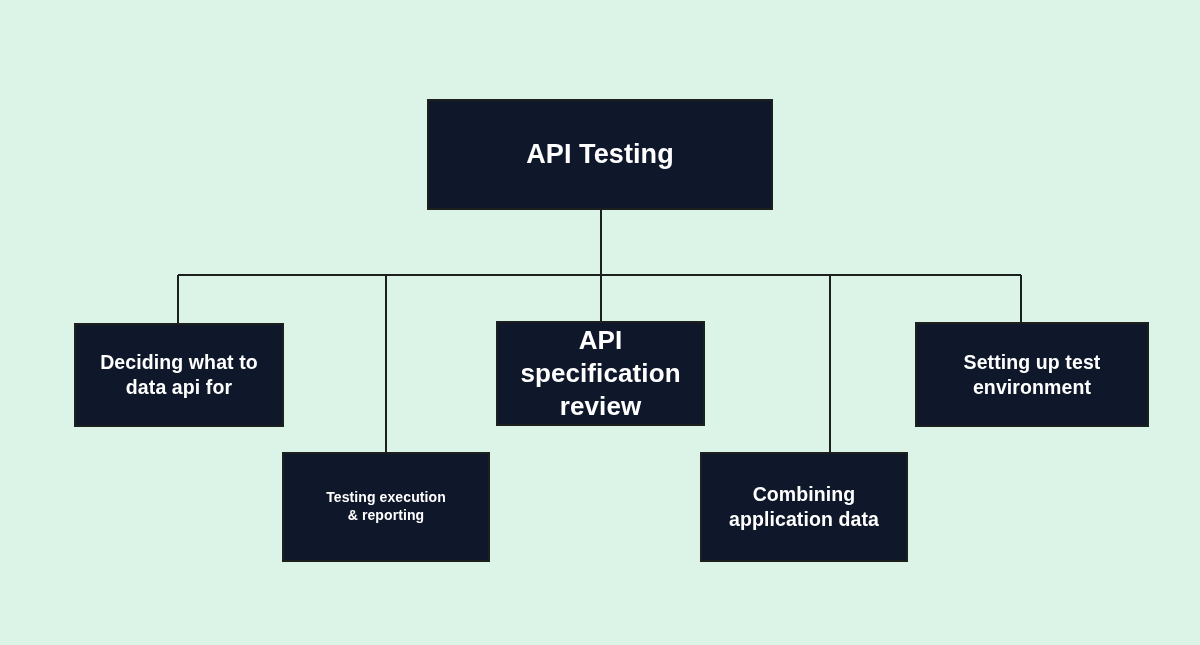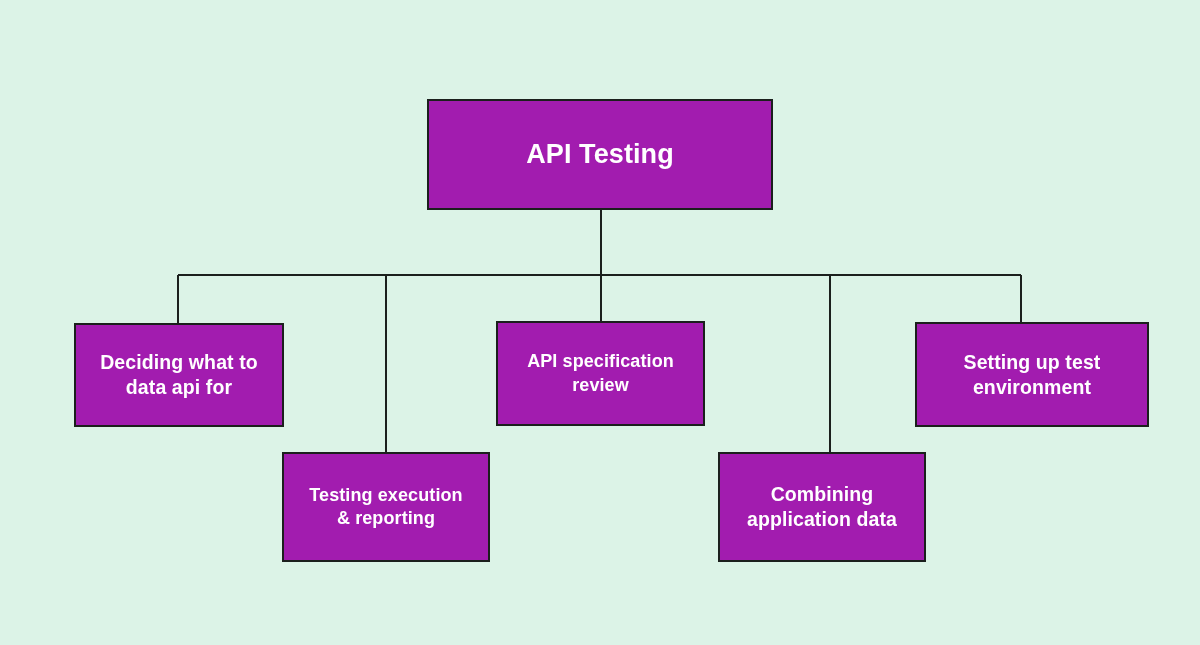--- a/index.html
+++ b/index.html
@@ -21,21 +21,21 @@
   #connector-layer {
     position: absolute;
     left: 0;
     top: 0;
     width: 1200px;
     height: 645px;
   }
   .node {
     position: absolute;
     box-sizing: border-box;
-    background: #a21caf;
+    background: #0f172a;
     border: 2px solid #1b1f1d;
     color: #ffffff;
     display: flex;
     align-items: center;
     justify-content: center;
     text-align: center;
     line-height: 1.28;
     font-weight: bold;
     letter-spacing: 0.1px;
     z-index: 2;
@@ -57,31 +57,31 @@
     top: 323px;
     width: 210px;
     height: 104px;
     font-size: 19.5px;
   }
   .node-l2 {
     left: 282px;
     top: 452px;
     width: 208px;
     height: 110px;
-    font-size: 18px;
+    font-size: 14px;
   }
   .node-l3 {
     left: 496px;
     top: 321px;
     width: 209px;
     height: 105px;
-    font-size: 18px;
+    font-size: 26px;
   }
   .node-l4 {
-    left: 718px;
+    left: 700px;
     top: 452px;
     width: 208px;
     height: 110px;
     font-size: 19.5px;
   }
   .node-l5 {
     left: 915px;
     top: 322px;
     width: 234px;
     height: 105px;

